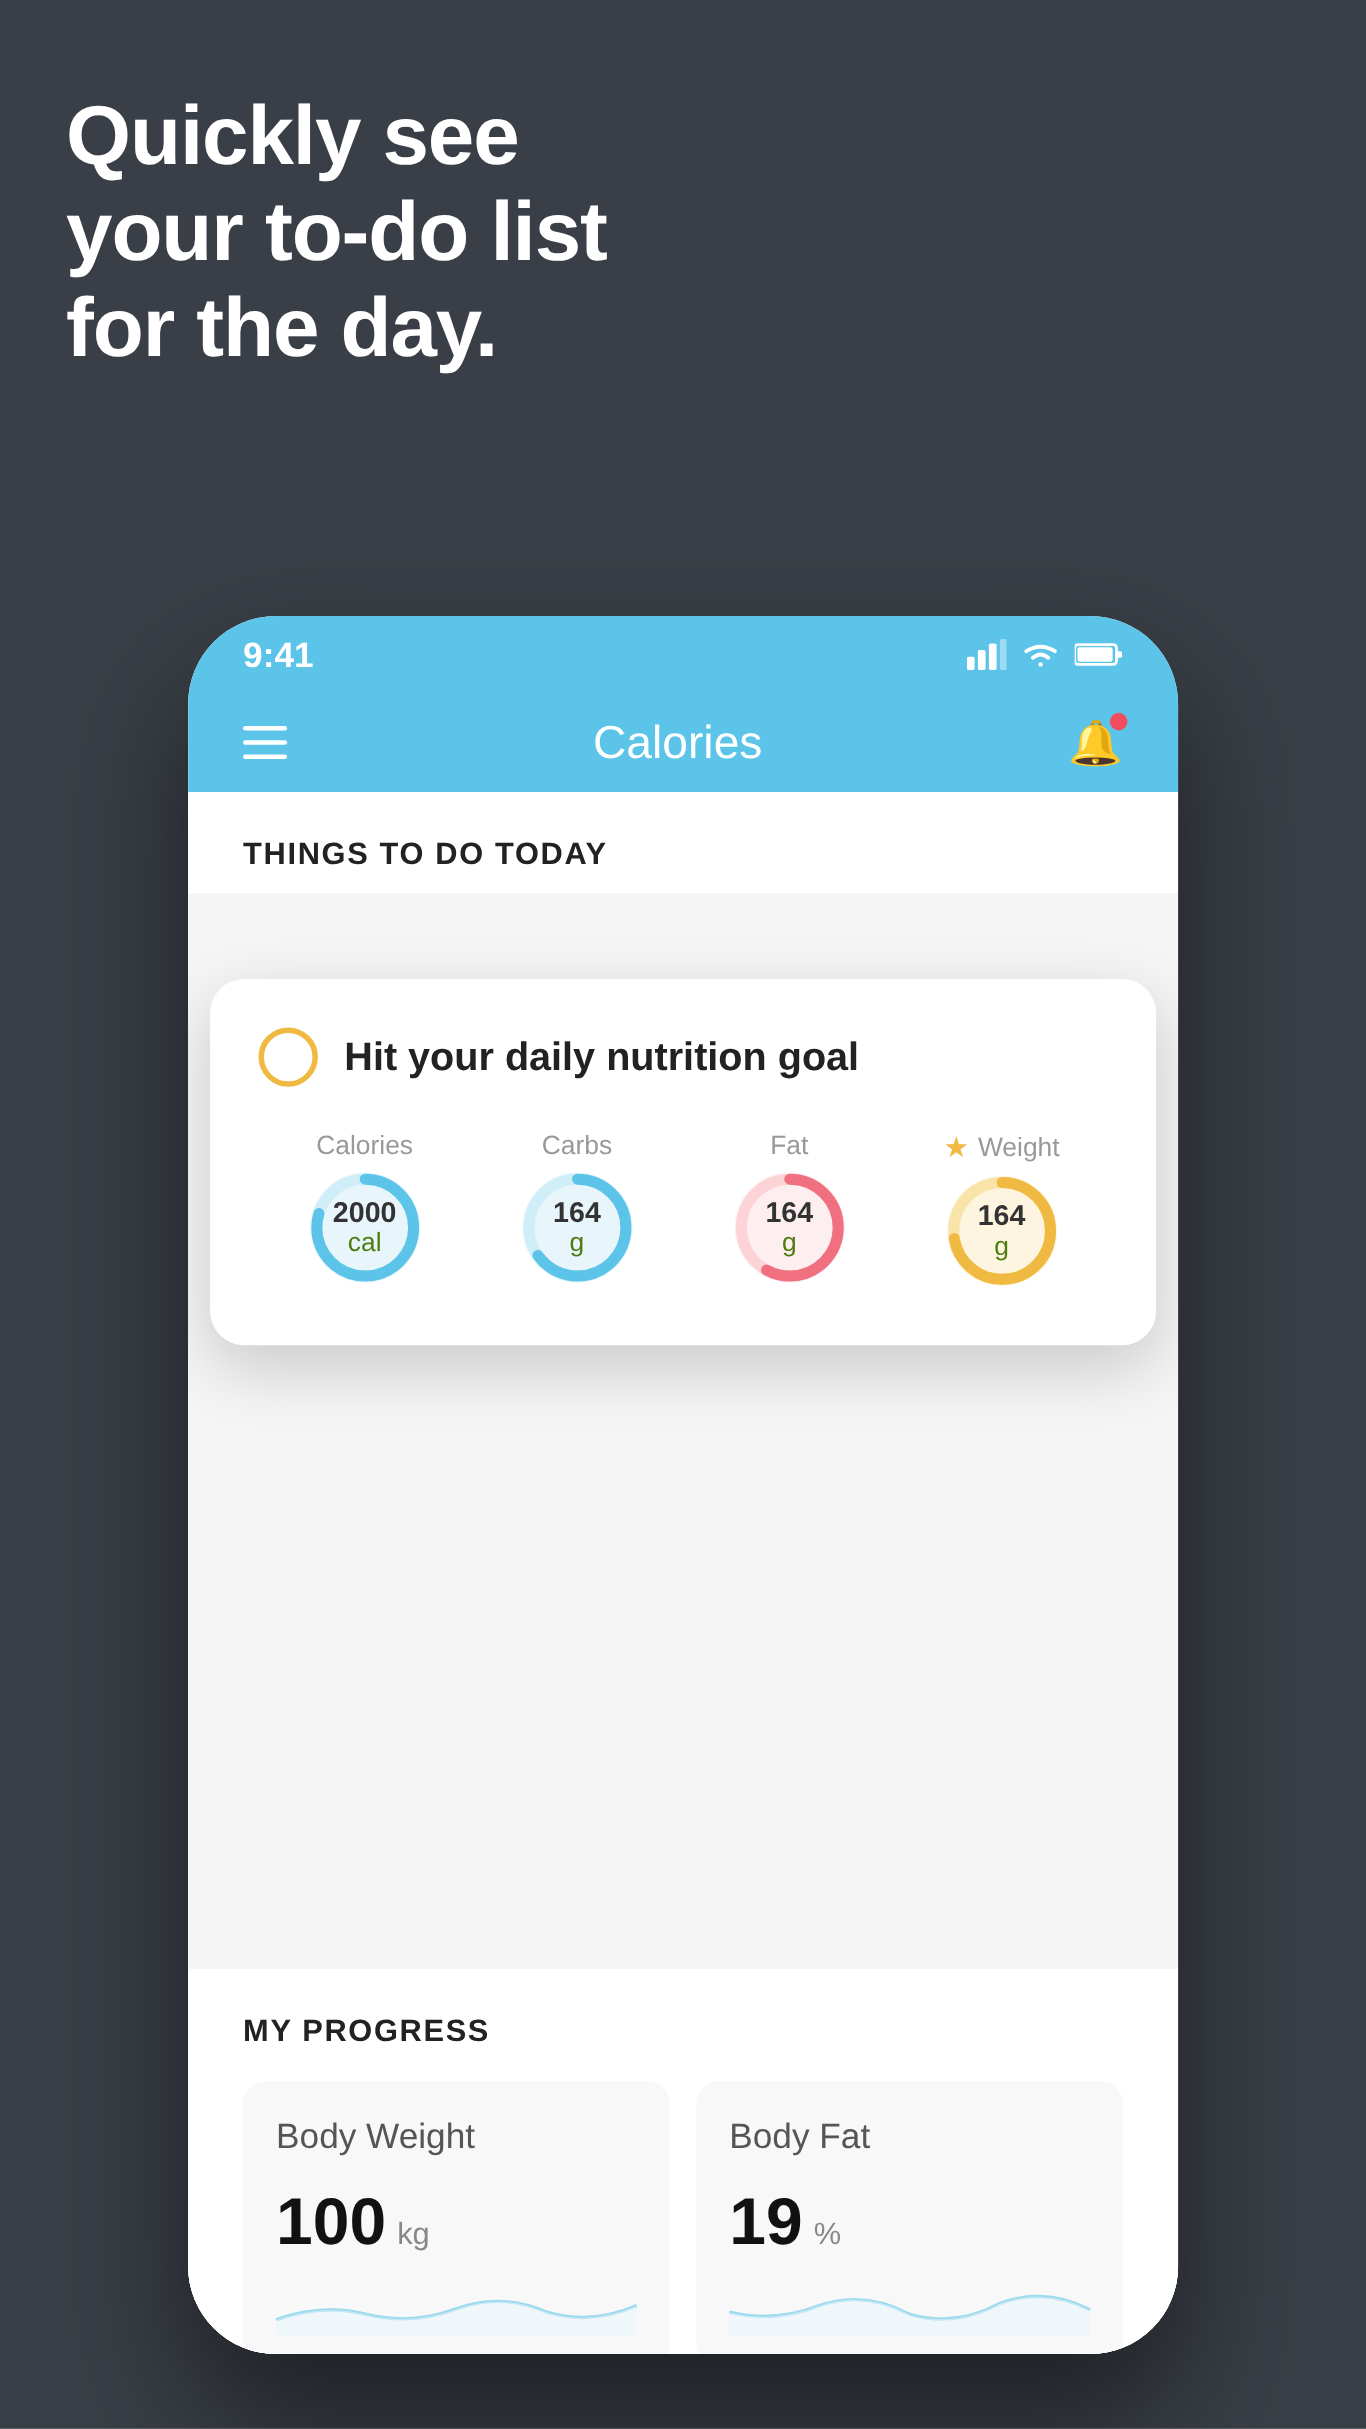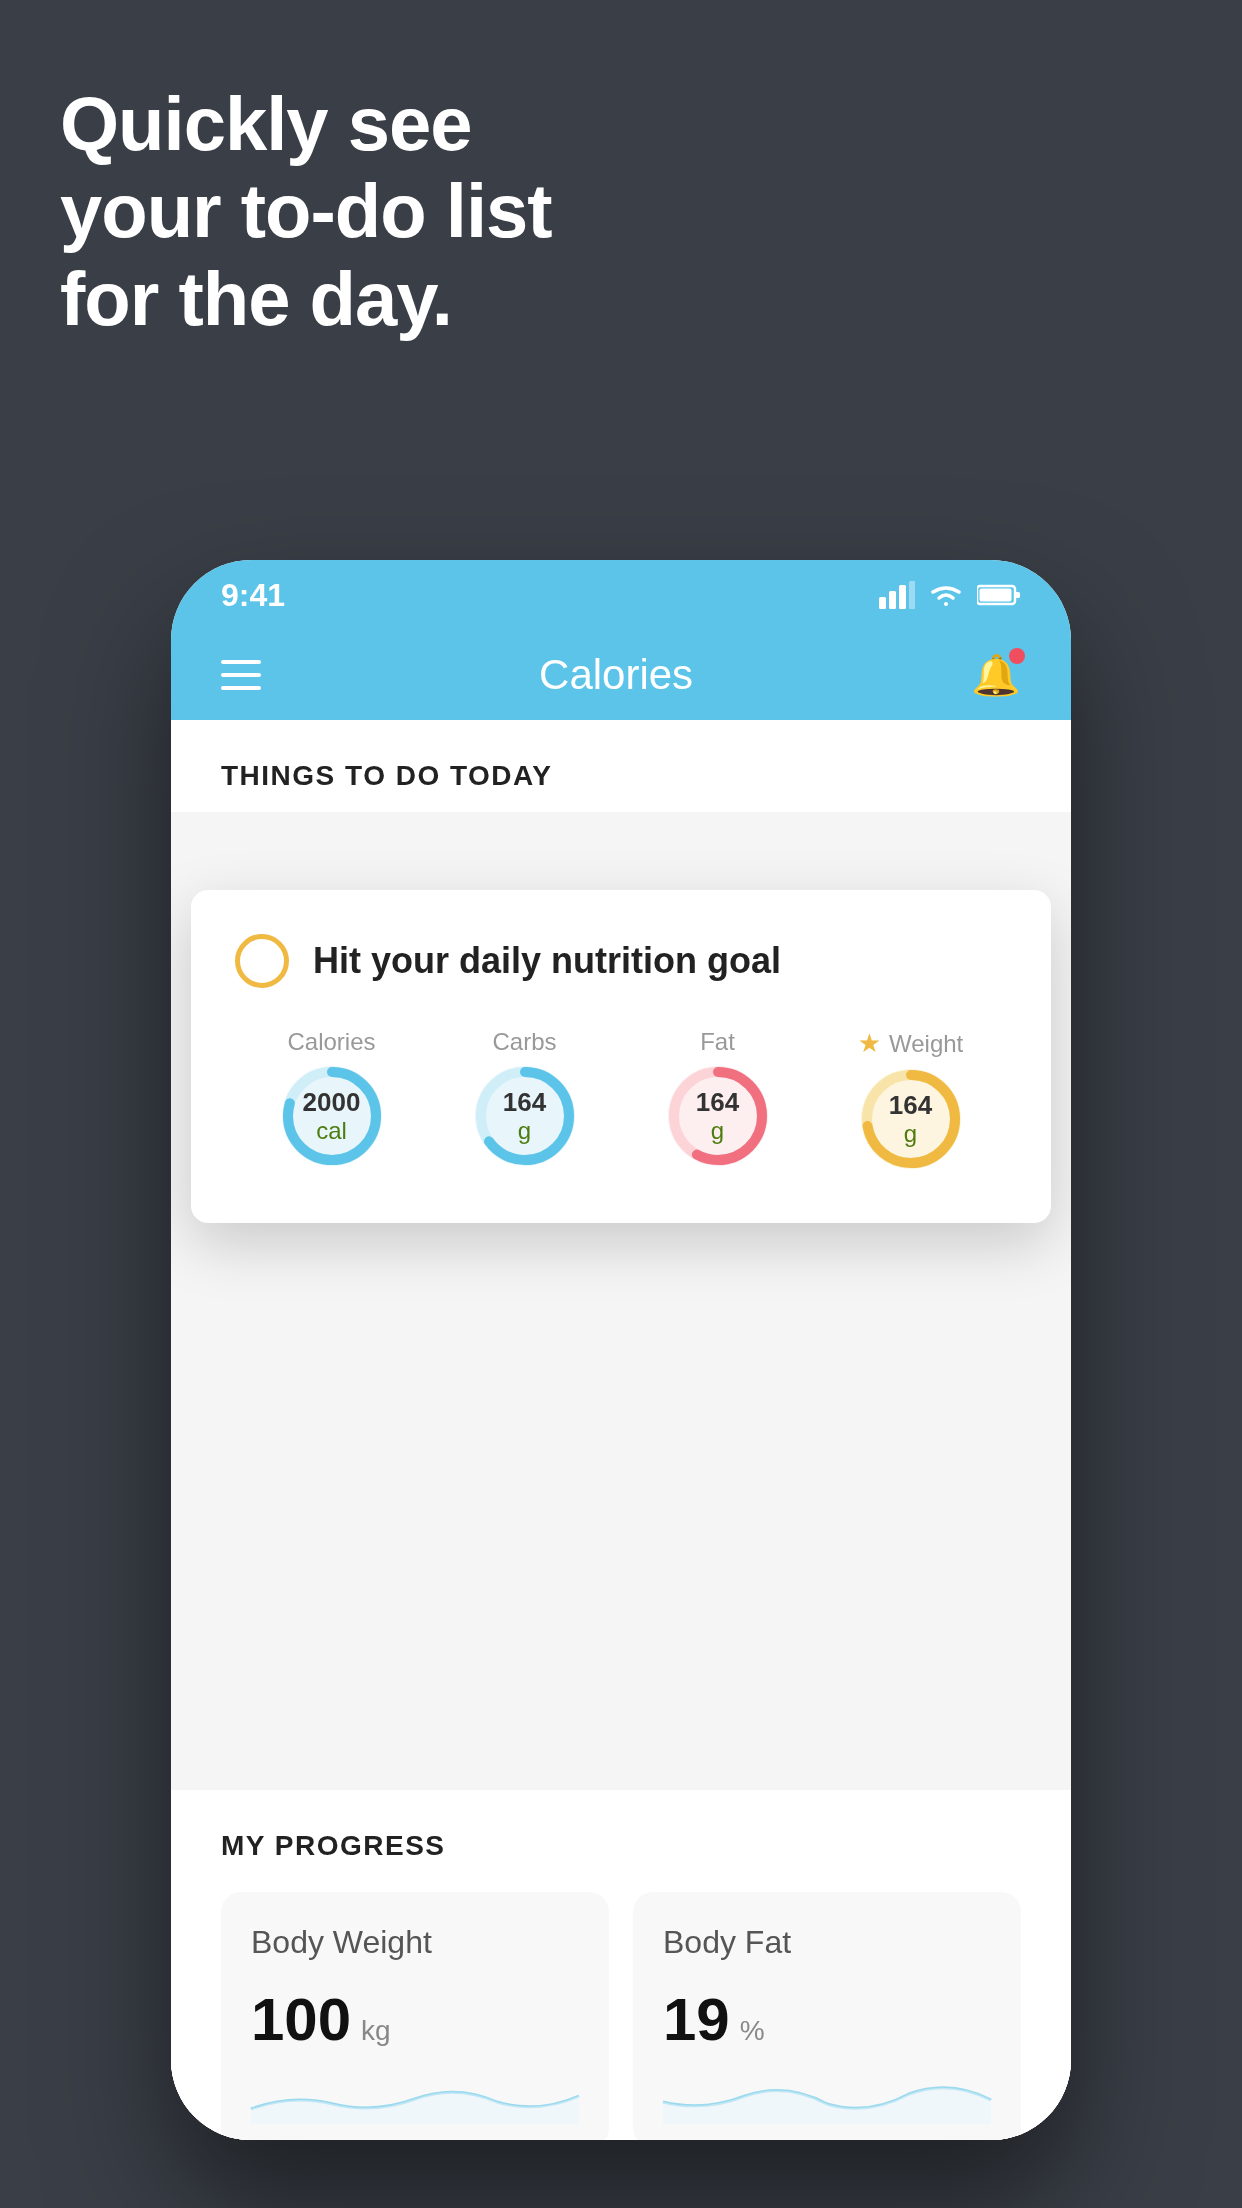--- a/index.html
+++ b/index.html
@@ -123,21 +123,21 @@
     }
 
     
     .floating-card {
       position: absolute;
       top: 170px;
       left: 50%;
       transform: translateX(-50%);
       width: 860px;
       background: white;
-      border-radius: 17px;
+      border-radius: 31px;
       box-shadow: 0 20px 60px rgba(0,0,0,0.18);
       z-index: 10;
       padding: 44px 44px 44px;
     }
 
     .card-title-row {
       display: flex;
       align-items: center;
       gap: 24px;
       margin-bottom: 30px;

